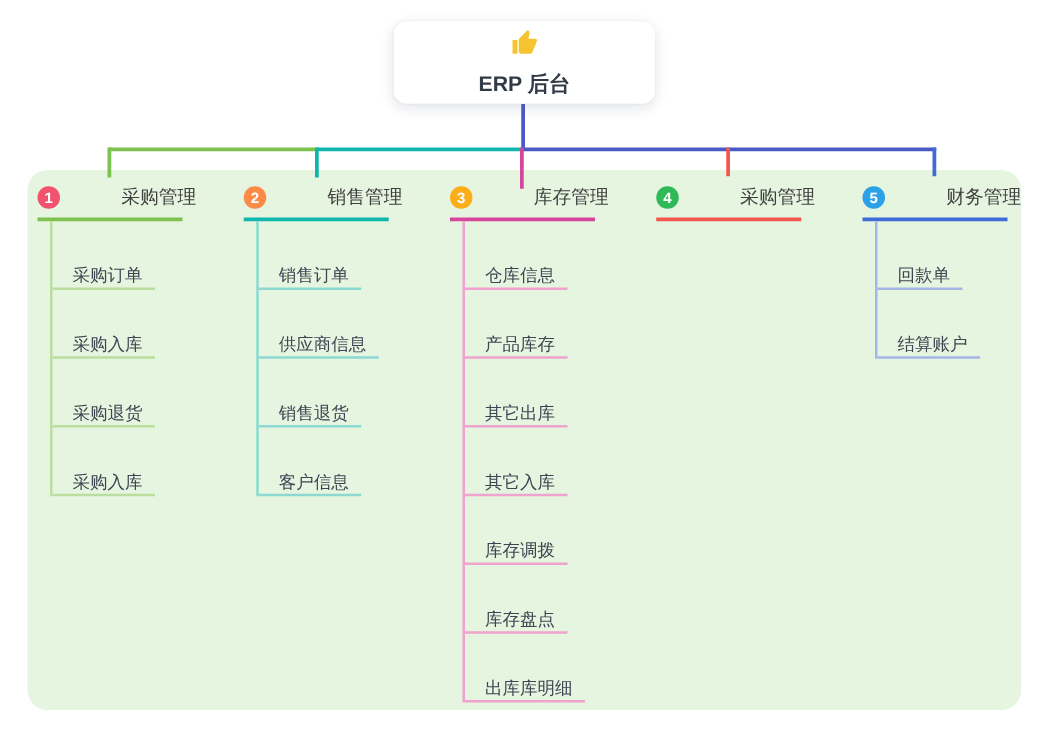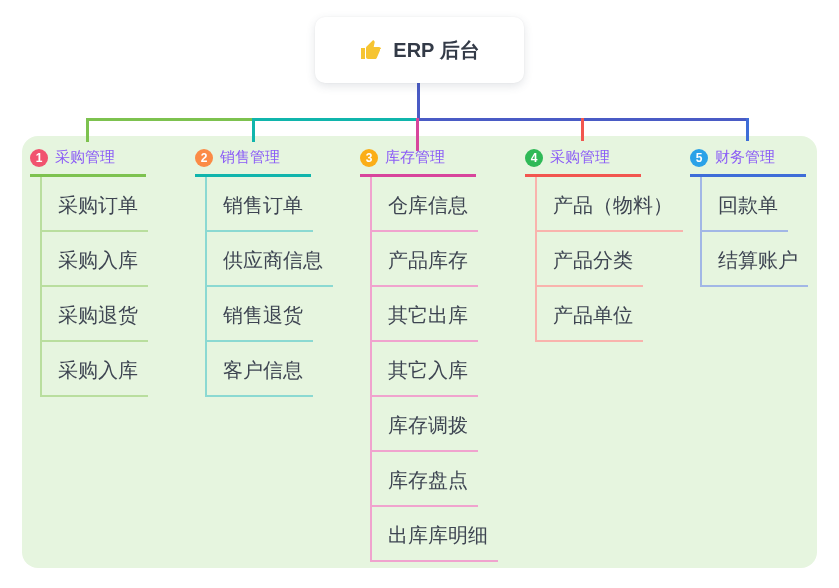--- a/index.html
+++ b/index.html
@@ -5,21 +5,21 @@
   html,body{margin:0;padding:0;background:#ffffff;}
   body{width:839px;height:588px;position:relative;overflow:hidden;
        font-family:"Liberation Sans","DejaVu Sans",sans-serif;}
   .canvas{position:absolute;inset:0;}
 
   
   .root-node{position:absolute;left:315px;top:17px;width:209px;height:66px;
     background:#ffffff;border-radius:10px;
     box-shadow:0 3px 10px rgba(60,70,90,.14),0 0 2px rgba(0,0,0,.05);
     display:flex;align-items:center;justify-content:center;gap:10px;
-    font-size:20px;font-weight:600;color:#333A47;z-index:3;}
+    font-size:17px;font-weight:600;color:#333A47;z-index:3;flex-direction:column;}
   .thumb-icon{width:24px;height:24px;display:inline-flex;}
 
   
   .panel{position:absolute;left:22px;top:136px;width:795px;height:432px;
     background:#E6F5DF;border-radius:16px;z-index:0;}
 
   
   .conn{position:absolute;z-index:1;}
   .stem      {left:417px;top:83px; width:3px;  height:37px;background:#4A5BC5;}
   .h-green   {left:87px; top:118px;width:167px;height:3px; background:#7DC24F;}
@@ -37,26 +37,26 @@
   .b2{left:195px;--accent:#10B5AC;--light:#8BD9D2;--badge:#FB8B46;}
   .b3{left:360px;--accent:#D8459C;--light:#F0A3CE;--badge:#FBAE17;}
   .b4{left:525px;--accent:#F2564F;--light:#F9B3AD;--badge:#2FB957;}
   .b5{left:690px;--accent:#3E6DD8;--light:#A2B7E6;--badge:#2BA2E8;}
 
   .branch-header{display:flex;align-items:center;gap:7px;padding-bottom:7px;
     border-bottom:3px solid var(--accent);cursor:pointer;}
   .badge{width:18px;height:18px;border-radius:50%;background:var(--badge);
     color:#fff;font-size:12px;font-weight:bold;flex:0 0 18px;
     display:flex;align-items:center;justify-content:center;}
-  .branch-label{font-size:15px;font-weight:500;color:#8b5cf6;white-space:nowrap;}
+  .branch-label{font-size:15px;font-weight:500;color:#404040;white-space:nowrap;margin-left:42px;}
 
   .children{margin-left:10px;border-left:2px solid var(--light);}
   .child{height:55px;display:flex;align-items:flex-end;}
-  .child-label{display:inline-block;padding:0 10px 11px 16px;
-    border-bottom:2px solid var(--light);font-size:20px;color:#3E4552;
+  .child-label{display:inline-block;padding:0 10px 0 16px;
+    border-bottom:2px solid var(--light);font-size:14px;color:#3E4552;
     white-space:nowrap;cursor:pointer;}
 </style>
 </head>
 <body>
 
 <div class="canvas">
 
   <div class="root-node">
     <span class="thumb-icon">
       <svg viewBox="0 0 24 24" width="24" height="24" fill="#F6C431">
@@ -148,31 +148,20 @@
           <span class="child-label">出库库明细</span>
         </div>
     </div>
   </div>
 
   <div class="branch b4">
     <div class="branch-header">
       <span class="badge">4</span>
       <span class="branch-label">采购管理</span>
     </div>
-    <div class="children">
-      <div class="child">
-          <span class="child-label">产品（物料）</span>
-        </div>
-      <div class="child">
-          <span class="child-label">产品分类</span>
-        </div>
-      <div class="child">
-          <span class="child-label">产品单位</span>
-        </div>
-    </div>
   </div>
 
   <div class="branch b5">
     <div class="branch-header">
       <span class="badge">5</span>
       <span class="branch-label">财务管理</span>
     </div>
     <div class="children">
       <div class="child">
           <span class="child-label">回款单</span>

